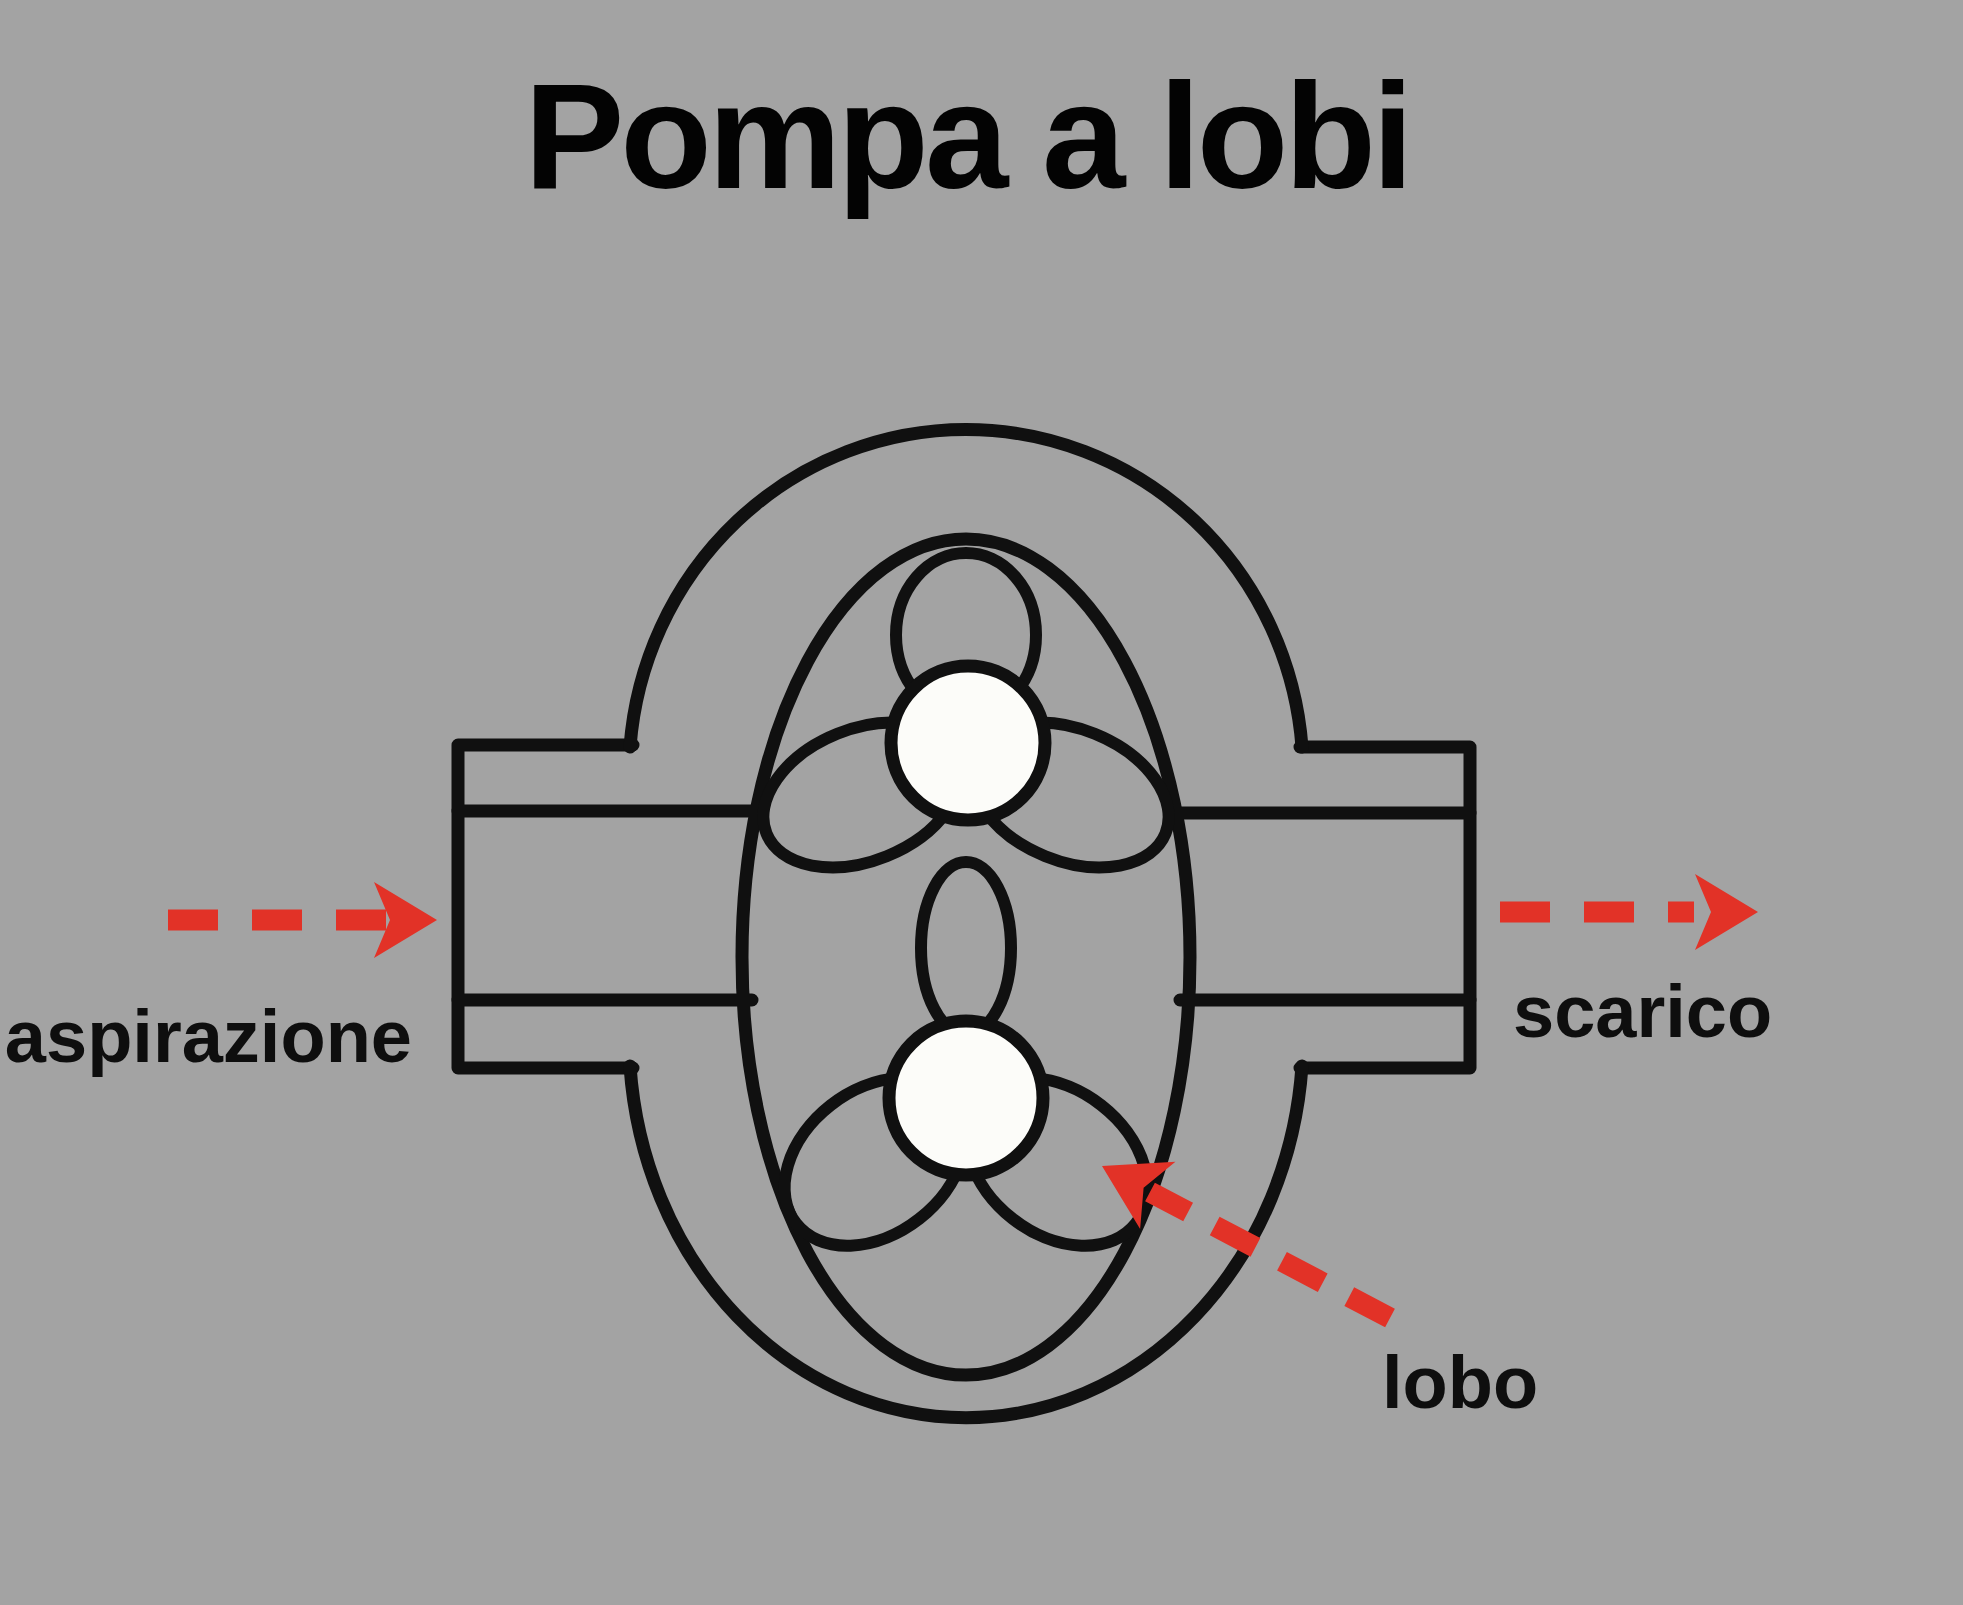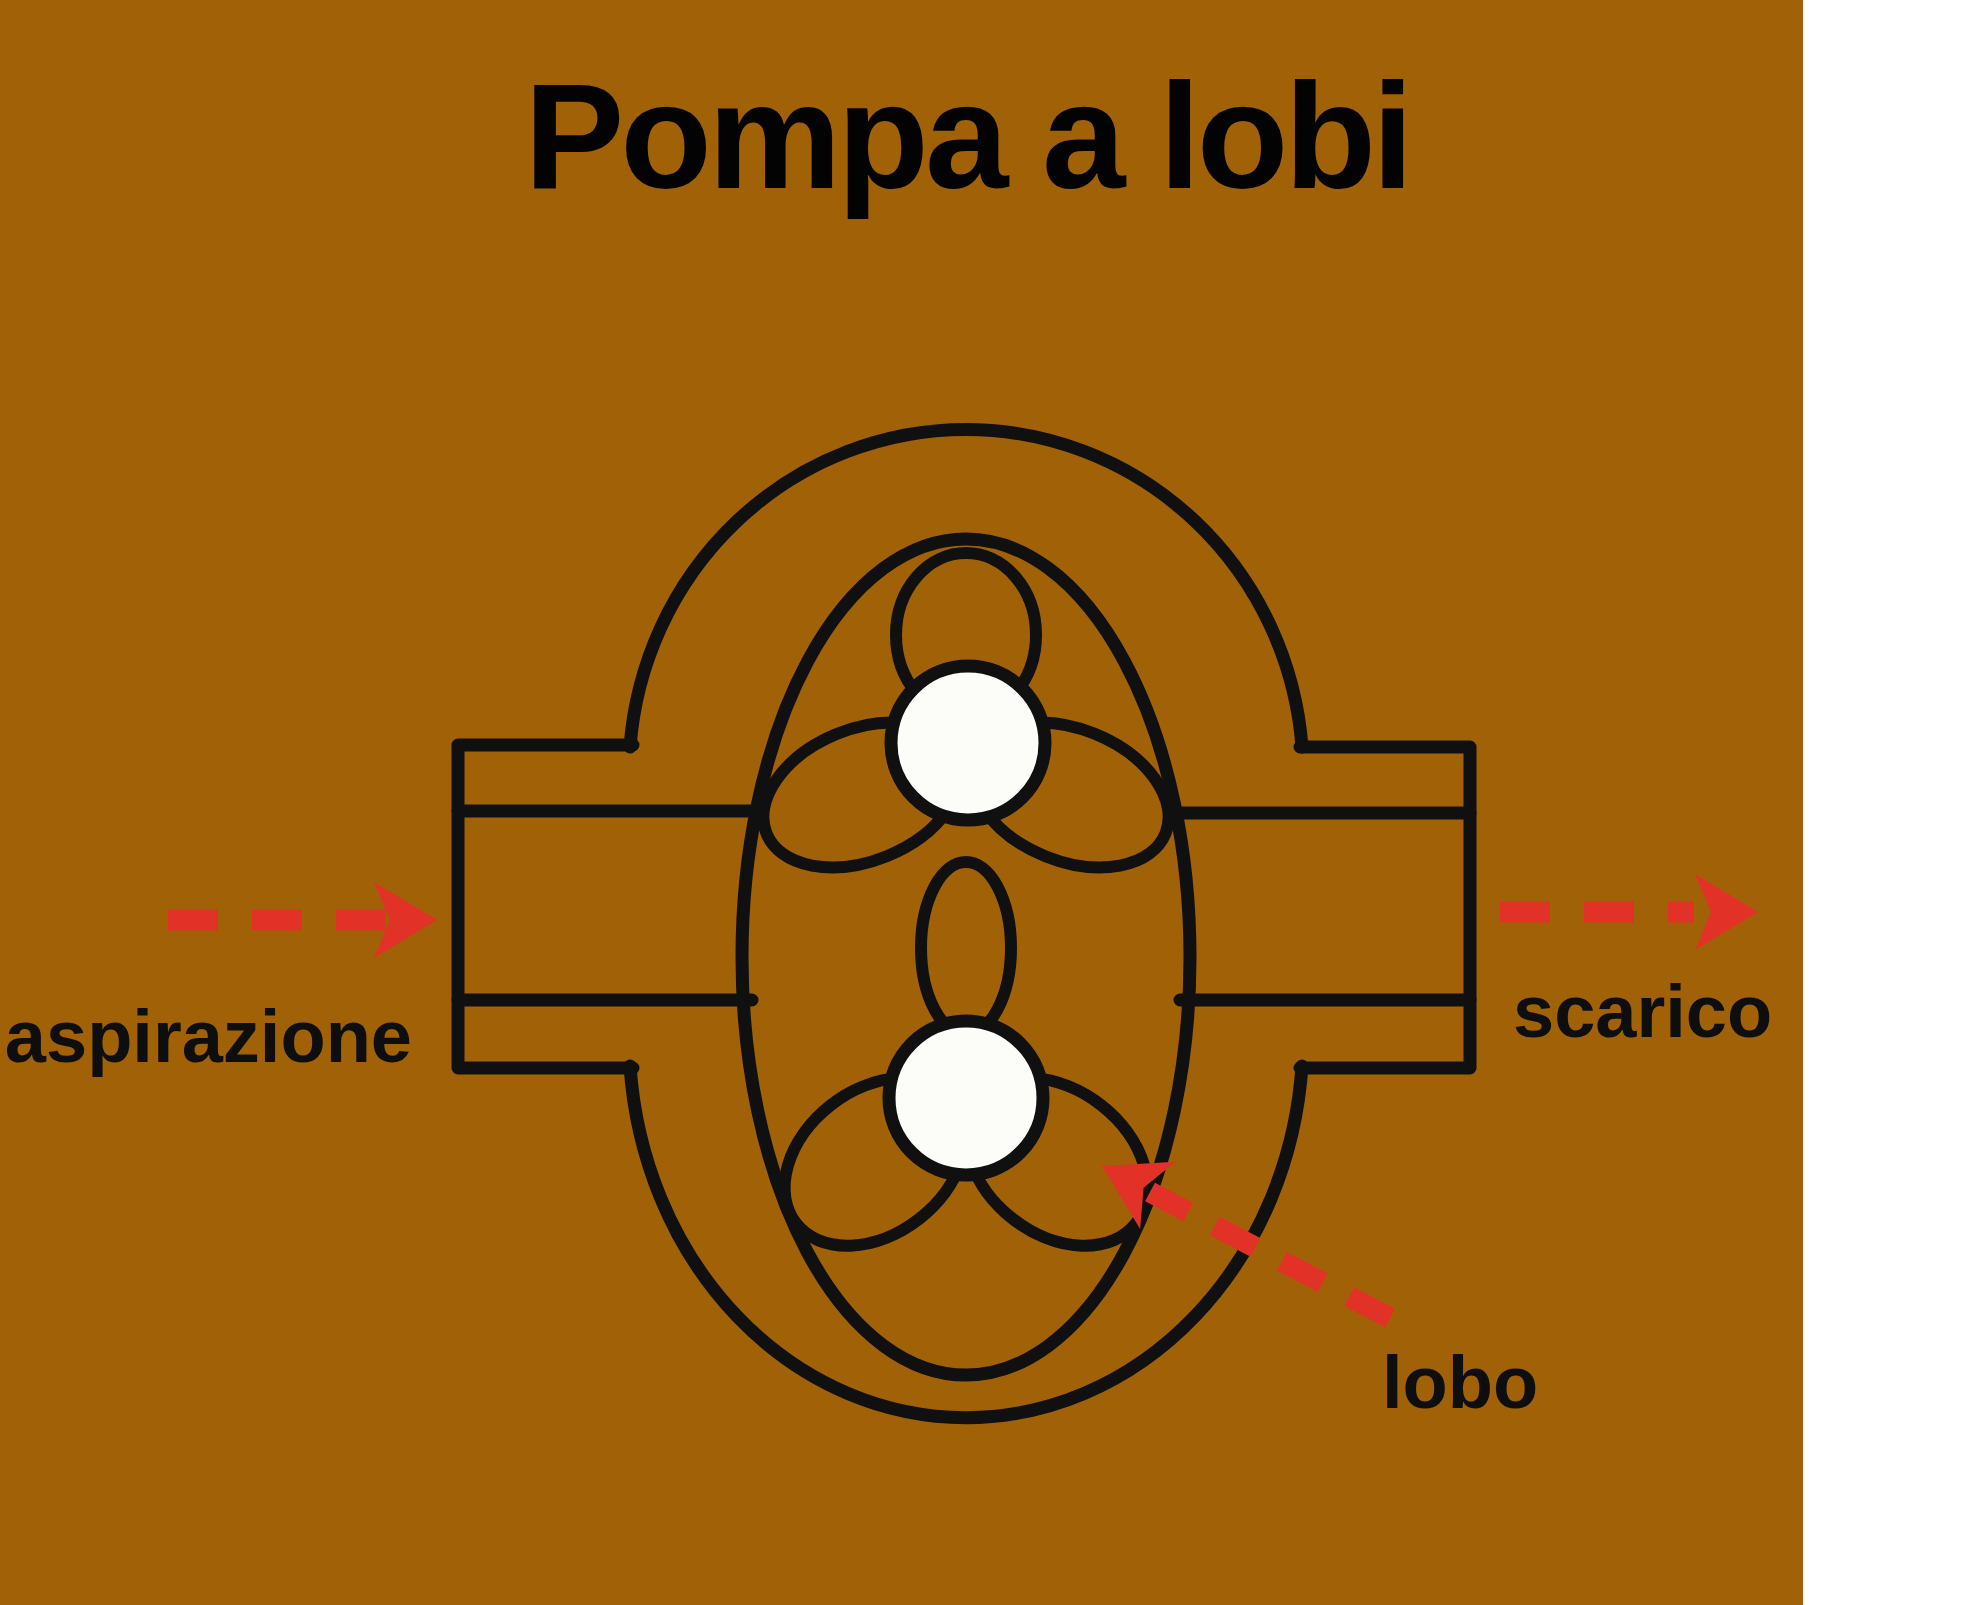--- a/index.html
+++ b/index.html
@@ -2,24 +2,24 @@
 <html><head>
 <meta charset="utf-8">
 <style>
   html, body {
     margin: 0;
     padding: 0;
     background: #ffffff;
   }
   .stage {
     position: relative;
-    width: 1803px;
+    width: 1963px;
     height: 1605px;
     overflow: hidden;
-    background: #a16207;
+    background: #a3a3a3;
   }
   .stage svg {
     position: absolute;
     inset: 0;
     display: block;
   }
   svg text {
     font-family: "Liberation Sans", "DejaVu Sans", sans-serif;
   }
   .title-text {

